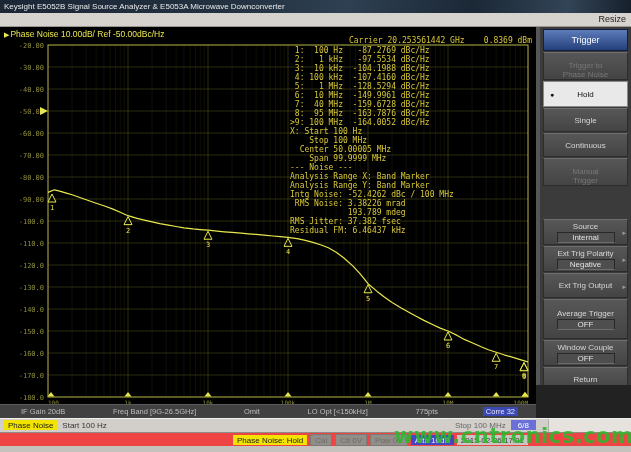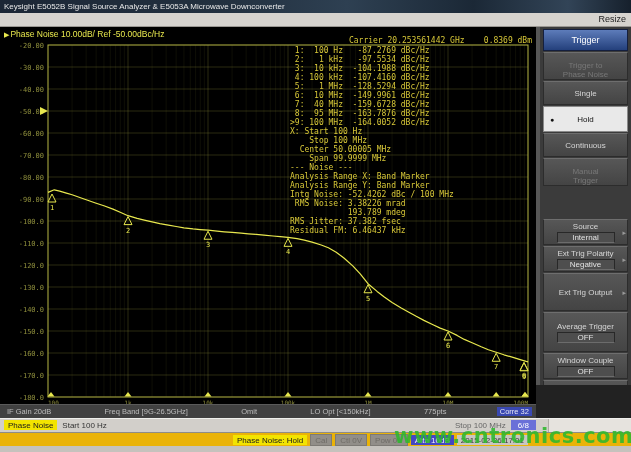--- a/index.html
+++ b/index.html
@@ -16,21 +16,21 @@
   #plot{position:absolute;left:0;top:27px;width:536px;height:391px;background:#000;}
   #plot-header{position:absolute;left:4px;top:2px;color:#e8e84e;font-size:8.5px;white-space:nowrap;}
   #plot-header .tri{font-size:7px;margin-right:1px;}
   #carrier{position:absolute;right:4px;top:9px;color:#d8c838;
     font-family:"DejaVu Sans Mono",monospace;font-size:8px;white-space:pre;}
   #chart-svg{position:absolute;left:0;top:0;}
   #readout{position:absolute;left:290px;top:19px;color:#d8c838;
     font-family:"DejaVu Sans Mono",monospace;font-size:8px;line-height:9px;white-space:pre;}
   #plot-status{position:absolute;left:0;top:377px;width:536px;height:14px;background:#414141;
     border-top:1px solid #5a5a5a;display:flex;align-items:center;justify-content:space-between;
-    padding:0 4px;box-sizing:border-box;}
+    padding:0 18px;box-sizing:border-box;}
   .pchip{color:#bdbdbd;font-size:7.5px;white-space:nowrap;padding:0 3px;}
   .pchip.blue{background:#3948b2;color:#e6e6f6;}
   
   #sidebar{position:absolute;left:536px;top:27px;width:95px;height:391px;background:#3b3b3b;}
   #sidebar-rail{position:absolute;left:0;top:0;width:4px;height:358px;background:#565656;}
   #sidebar-items{position:absolute;left:4px;top:0;width:91px;}
   .sb-header{margin:2px 3px 1px 3px;height:20px;background:linear-gradient(#5d7cba,#24407c);
     border:1px solid #141f3e;color:#fff;font-size:9px;display:flex;align-items:center;justify-content:center;}
   .sb-btn{position:relative;margin:1px 3px;background:linear-gradient(#575757,#444444);
     border:1px solid #2c2c2c;border-top-color:#6e6e6e;color:#d6d6d6;font-size:8px;line-height:9px;
@@ -47,21 +47,21 @@
   #row1{position:absolute;left:0;top:418px;width:631px;height:14px;background:#d2cfca;
     border-top:1px solid #efefec;box-sizing:border-box;}
   #row1-left{position:absolute;left:4px;top:1px;display:flex;align-items:center;gap:5px;}
   #row1-right{position:absolute;left:455px;top:1px;display:flex;align-items:center;gap:5px;}
   #row1-panel{position:absolute;left:548px;top:0;width:83px;height:14px;background:#e6e3de;
     border-left:1px solid #b0ada8;}
   .ychip{background:#f2e400;color:#1a1a1a;font-size:8px;padding:0.5px 4px;}
   .graytext{color:#333;font-size:8px;}
   .dimtext{color:#666;font-size:8px;}
   .badge{background:#6a70d8;color:#fff;font-size:8px;padding:0.5px 7px;}
-  #row2{position:absolute;left:0;top:432px;width:631px;height:14px;background:#eab308;
+  #row2{position:absolute;left:0;top:432px;width:631px;height:14px;background:#ef4444;
     border-top:1px solid #8f8c87;box-sizing:border-box;}
   #row2-chips{position:absolute;left:233px;top:1px;display:flex;align-items:center;}
   .chip{font-size:8px;padding:0.5px 4px;margin-right:3px;white-space:nowrap;}
   .chip.yellow{background:#f2e400;color:#1a1a1a;}
   .chip.dim{background:#918e89;color:#6f6c67;border:1px solid #7d7a75;}
   .chip.blue{background:#4547c2;color:#f0f0ff;}
   .chip.date{background:#c9c6c1;color:#3a3a3a;}
   #bottomstrip{position:absolute;left:0;top:446px;width:631px;height:6px;background:#c5c2bd;}
   #watermark{position:absolute;left:394px;top:424px;font-size:21px;font-weight:bold;
     color:#2eb82e;opacity:0.88;letter-spacing:0.5px;font-family:"DejaVu Sans",sans-serif;z-index:50;}
@@ -216,28 +216,28 @@
         <span class="pchip blue">Corre 32</span>
       </div>
   </div>
 
   <div id="sidebar">
     <div id="sidebar-rail"></div>
     <div id="sidebar-items">
       <div class="sb-header">Trigger</div>
     <div class="sb-btn disabled" style="height: 28px;"><div>Trigger to
 Phase Noise</div></div>
+        <div class="sb-btn selected" style="height: 26px;"><span class="sb-bullet">●</span><div>Hold</div></div>
         <div class="sb-btn" style="height: 24px;"><div>Single</div></div>
-        <div class="sb-btn selected" style="height: 26px;"><span class="sb-bullet">●</span><div>Hold</div></div>
         <div class="sb-btn" style="height: 24px;"><div>Continuous</div></div>
         <div class="sb-btn disabled" style="height: 28px;"><div>Manual
 Trigger</div></div>
         <div class="sb-btn" style="height: 26px; margin-top: 33px;"><div>Source</div><div class="sb-val">Internal</div><span class="sb-arrow">▸</span></div>
         <div class="sb-btn" style="height: 26px;"><div>Ext Trig Polarity</div><div class="sb-val">Negative</div><span class="sb-arrow">▸</span></div>
-        <div class="sb-btn" style="height: 38px;"><div>Ext Trig Output</div><span class="sb-arrow">▸</span></div>
+        <div class="sb-btn" style="height: 25px;"><div>Ext Trig Output</div><span class="sb-arrow">▸</span></div>
         <div class="sb-btn" style="height: 40px;"><div>Average Trigger</div><div class="sb-val">OFF</div></div>
         <div class="sb-btn" style="height: 26px;"><div>Window Couple</div><div class="sb-val">OFF</div></div>
         <div class="sb-btn" style="height: 24px;"><div>Return</div></div>
       </div>
     <div id="sidebar-bottom"></div>
   </div>
 
   <div id="row1">
     <div id="row1-left">
       <span class="ychip">Phase Noise</span>

